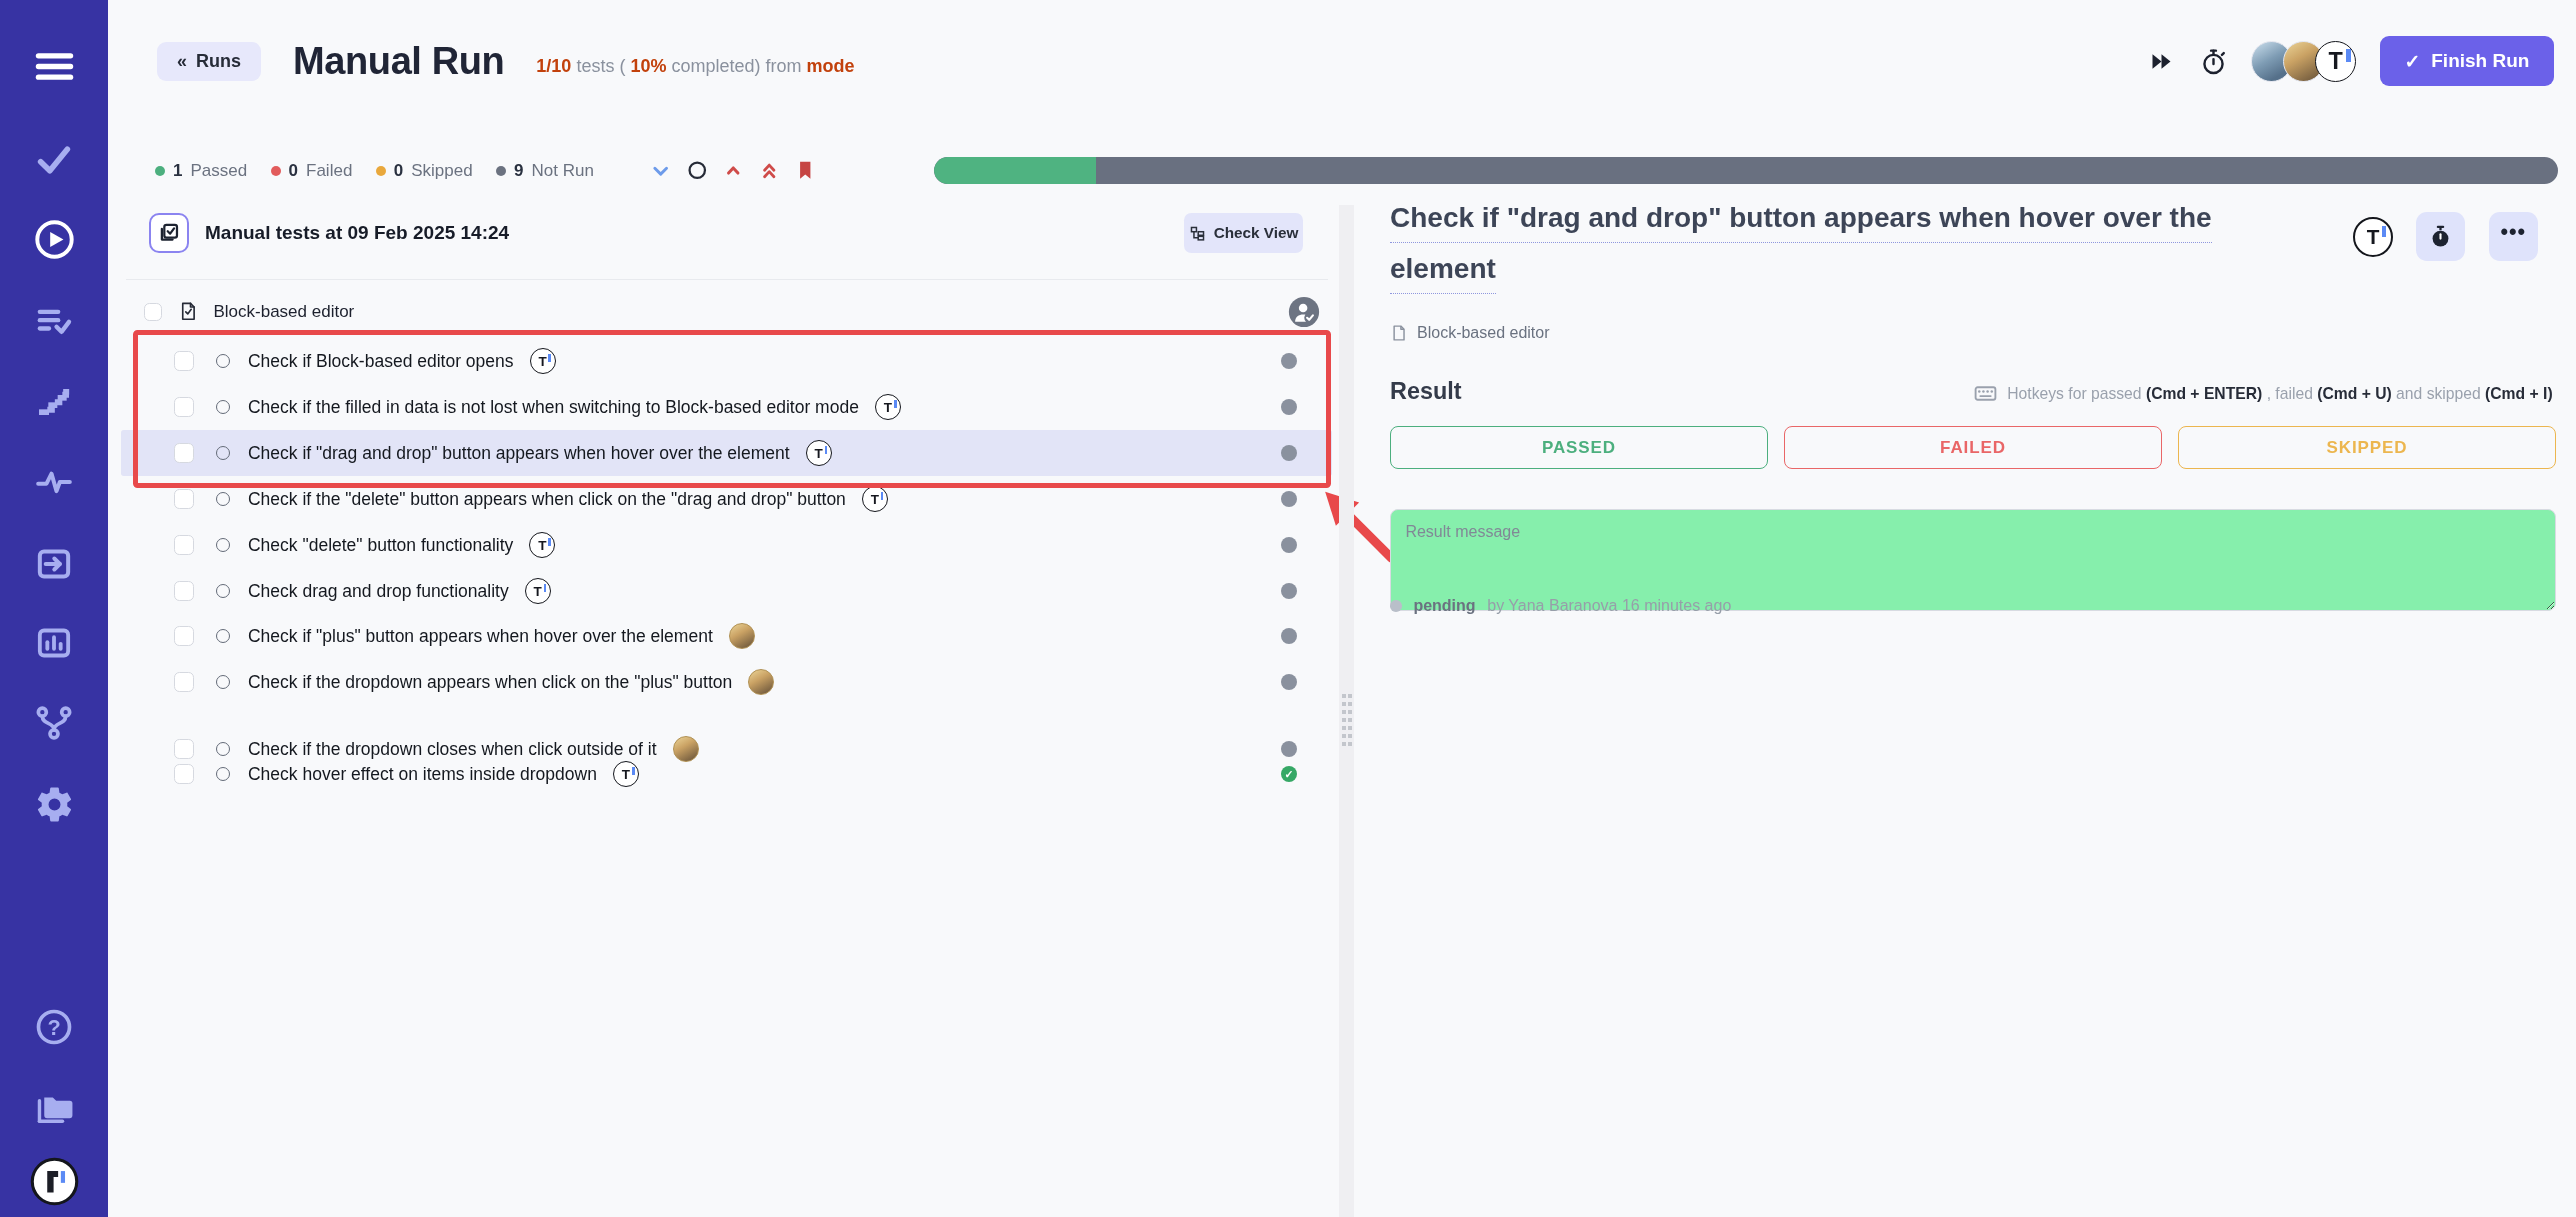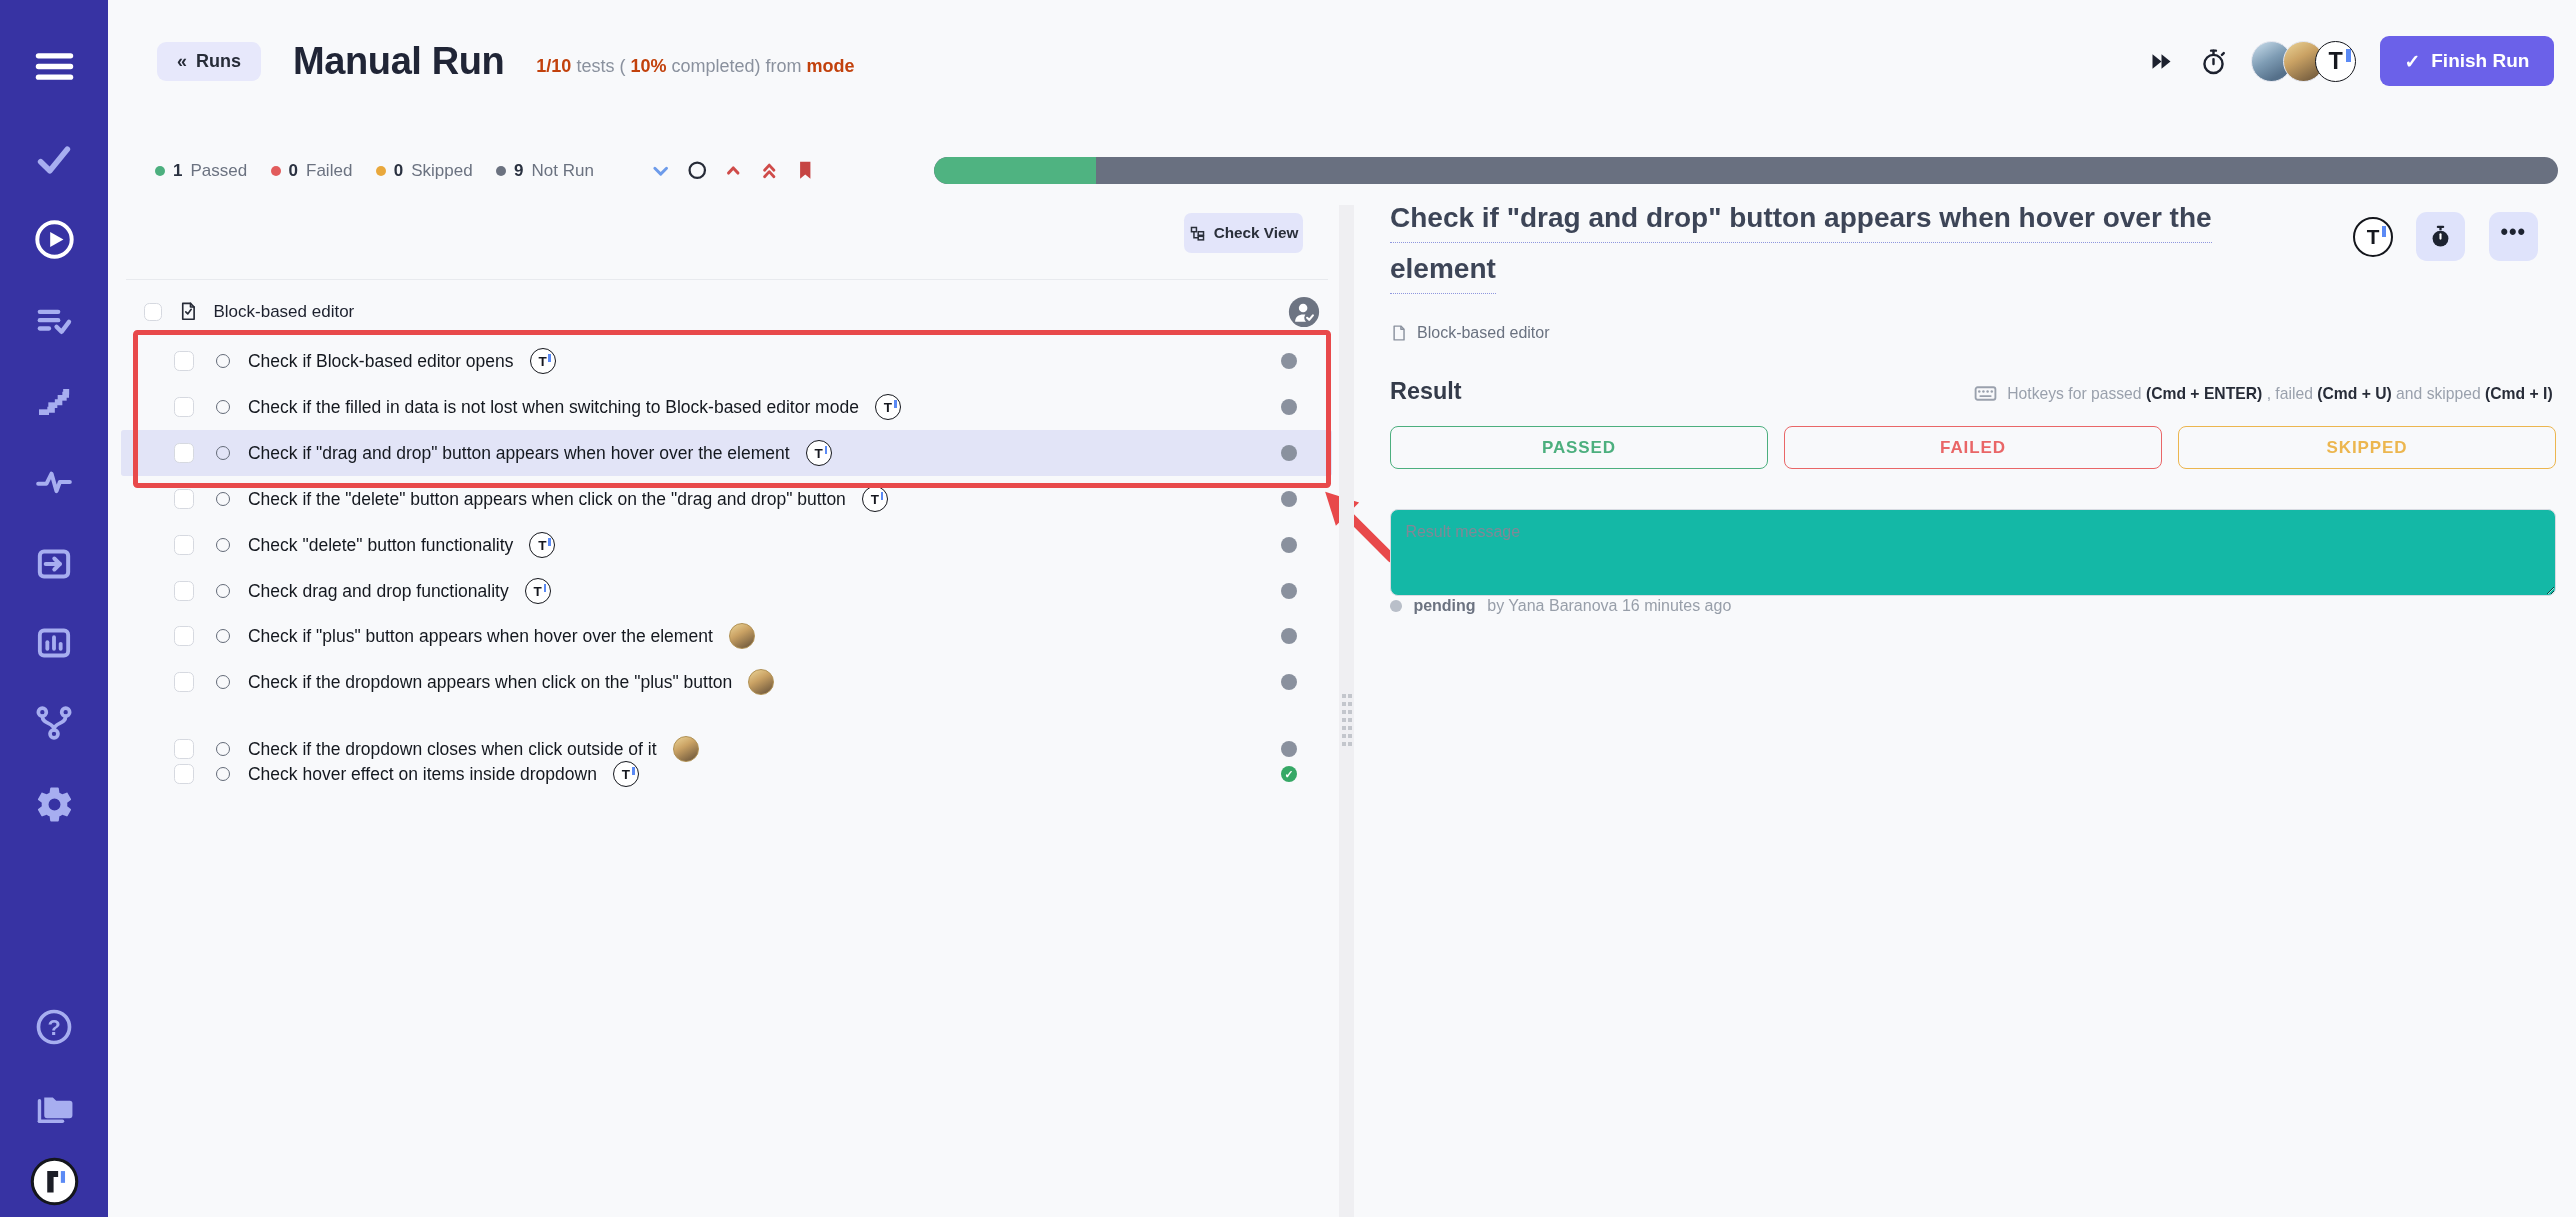--- a/index.html
+++ b/index.html
@@ -88,21 +88,21 @@
   .detail-av .t-glyph{font-size:20.7px;}
   .detail-av .t-glyph::after{width:3.6px;height:10.8px;right:-6.3px;top:1.8px;}
   .sq-btn{width:49px;height:49px;background:#dfe3fb;border-radius:10.8px;display:flex;align-items:center;justify-content:center;cursor:pointer;}
   .more-dots{font-size:21.6px;font-weight:900;color:#1d2330;letter-spacing:0.9px;line-height:0;margin-top:-9px;}
   #detail-suite{left:1390px;top:324px;display:flex;align-items:center;gap:9px;font-size:16px;color:#6a7280;}
   #result-heading{left:1390px;top:378px;font-size:23.4px;font-weight:800;color:#343b4a;}
   #hotkeys{right:23.4px;top:381px;display:flex;align-items:center;gap:9px;font-size:15.7px;color:#9aa1ad;white-space:nowrap;}
   #hotkeys b{color:#272c38;}
   #result-buttons{left:1390px;top:426px;width:1166px;display:flex;gap:16px;}
   .result-btn{flex:1;height:43px;border-radius:8px;border:1.8px solid;display:flex;align-items:center;justify-content:center;font-size:17px;font-weight:700;letter-spacing:0.9px;cursor:pointer;background:transparent;}
-  #result-message{left:1390px;top:509px;width:1166px;height:87px;border:0.9px solid #d8dbe2;border-radius:8px;background:#14b8a6;resize:both;padding:12.6px 14.4px;font-size:16px;color:#333;outline:none;}
+  #result-message{left:1390px;top:509px;width:1166px;height:102px;border:0.9px solid #d8dbe2;border-radius:8px;background:#86efac;resize:both;padding:12.6px 14.4px;font-size:16px;color:#333;outline:none;}
   #result-message::placeholder{color:#818896;}
   #history-line{left:1390px;top:597px;display:flex;align-items:center;gap:11.7px;font-size:16px;}
   #history-line .h-dot{width:11.7px;height:11.7px;border-radius:50%;background:#b9bfc9;}
   #history-line .h-status{font-weight:700;color:#6b7280;}
   #history-line .h-rest{color:#979ea9;}
 </style>
 </head>
 <body>
 
 <div id="page">
@@ -309,20 +309,30 @@
     <span>
         <svg width="22.5" height="22.5" viewBox="0 0 24 24">
           <path d="M6.5 3 h11 v18 l-5.5-4.6 L6.5 21 Z" fill="#c64543"></path>
         </svg>
       </span>
   </div>
   <div id="progress-track" class="abs">
     <div id="progress-fill" style="width: 10%;"></div>
   </div>
 
+  <div id="run-header" class="abs">
+    <span class="task-icon-box">
+      <svg width="23.4" height="23.4" viewBox="0 0 24 24" fill="none" stroke="#1d2330" stroke-width="2.3" stroke-linejoin="round" stroke-linecap="round">
+          <path d="M5 8 v11 h11"></path>
+          <rect x="7.5" y="4" width="13" height="13" rx="2.2"></rect>
+          <polyline points="11,10.5 13.5,13 17.5,7.5"></polyline>
+        </svg>
+    </span>
+    <span class="run-title">Manual tests at 09 Feb 2025 14:24</span>
+  </div>
   <div class="treeview-btn abs">
     <svg width="17" height="17" viewBox="0 0 24 24" fill="none" stroke="#2a2f3a" stroke-width="2.1">
         <rect x="3.5" y="3.5" width="7" height="6"></rect>
         <path d="M7 9.5 V18 h6"></path>
         <rect x="13" y="9.5" width="7.5" height="5"></rect>
         <rect x="13" y="16" width="7.5" height="5"></rect>
       </svg>
     <span>Check View</span>
   </div>
   <div id="panel-divider-line" class="abs"></div>

